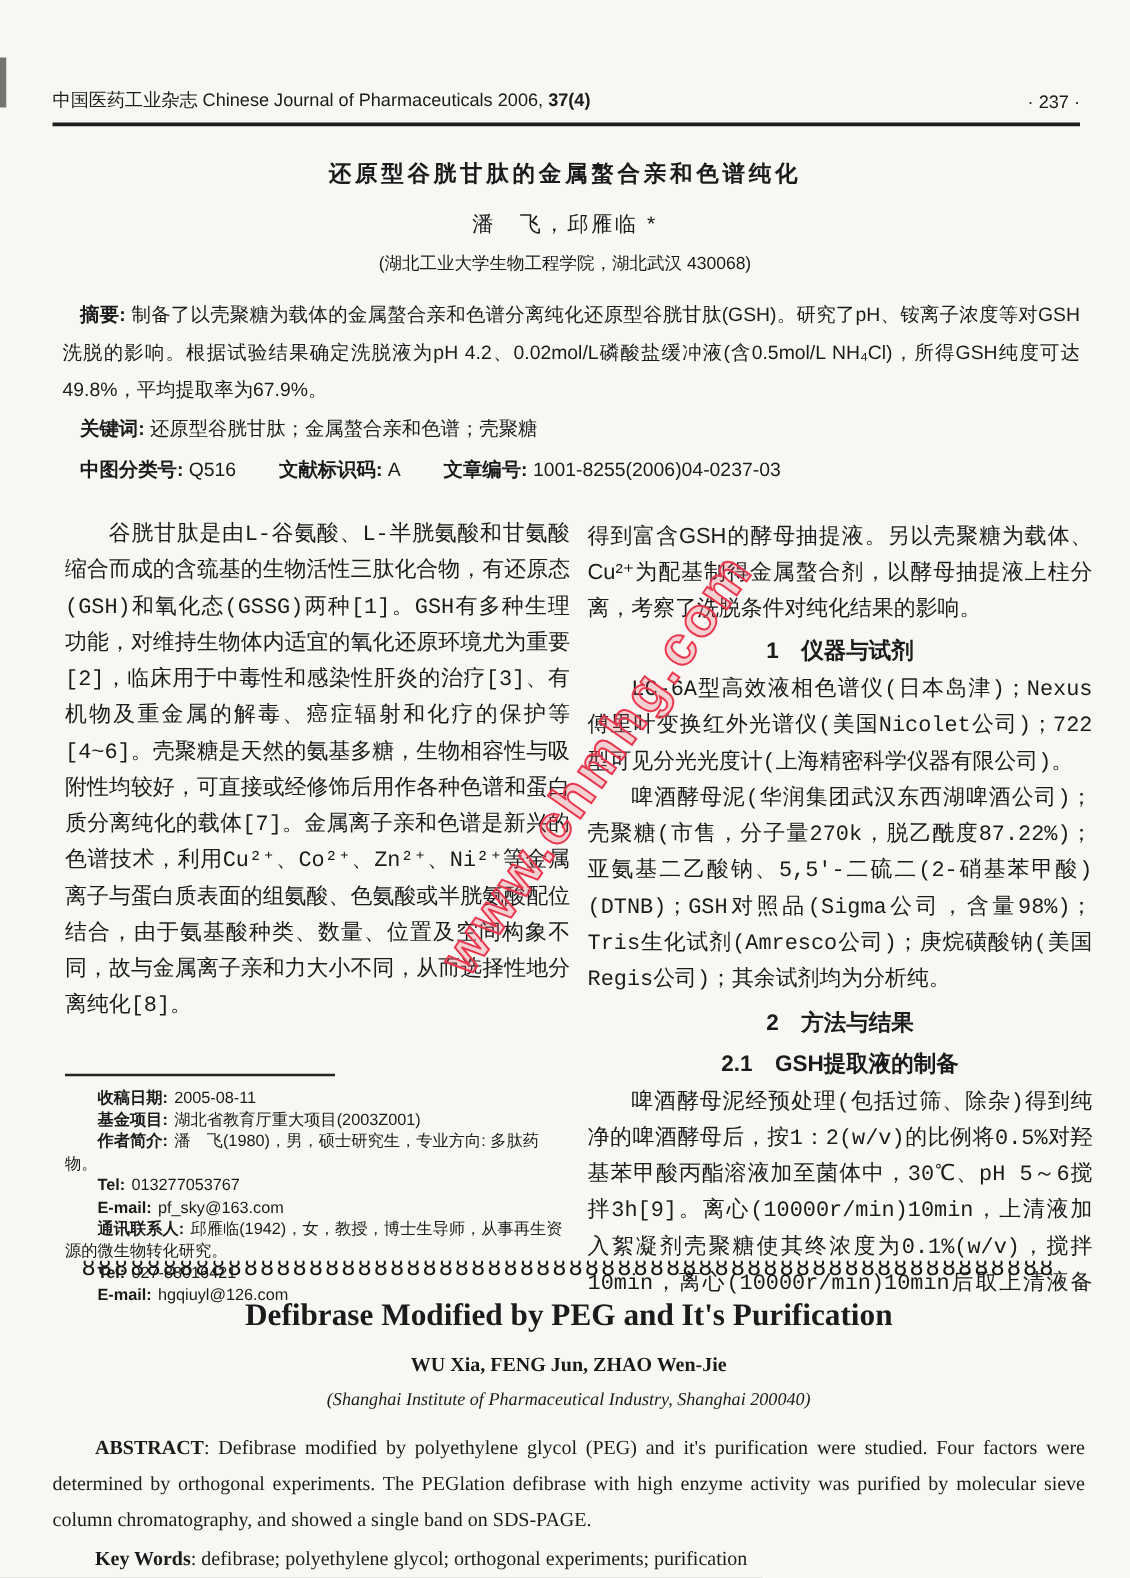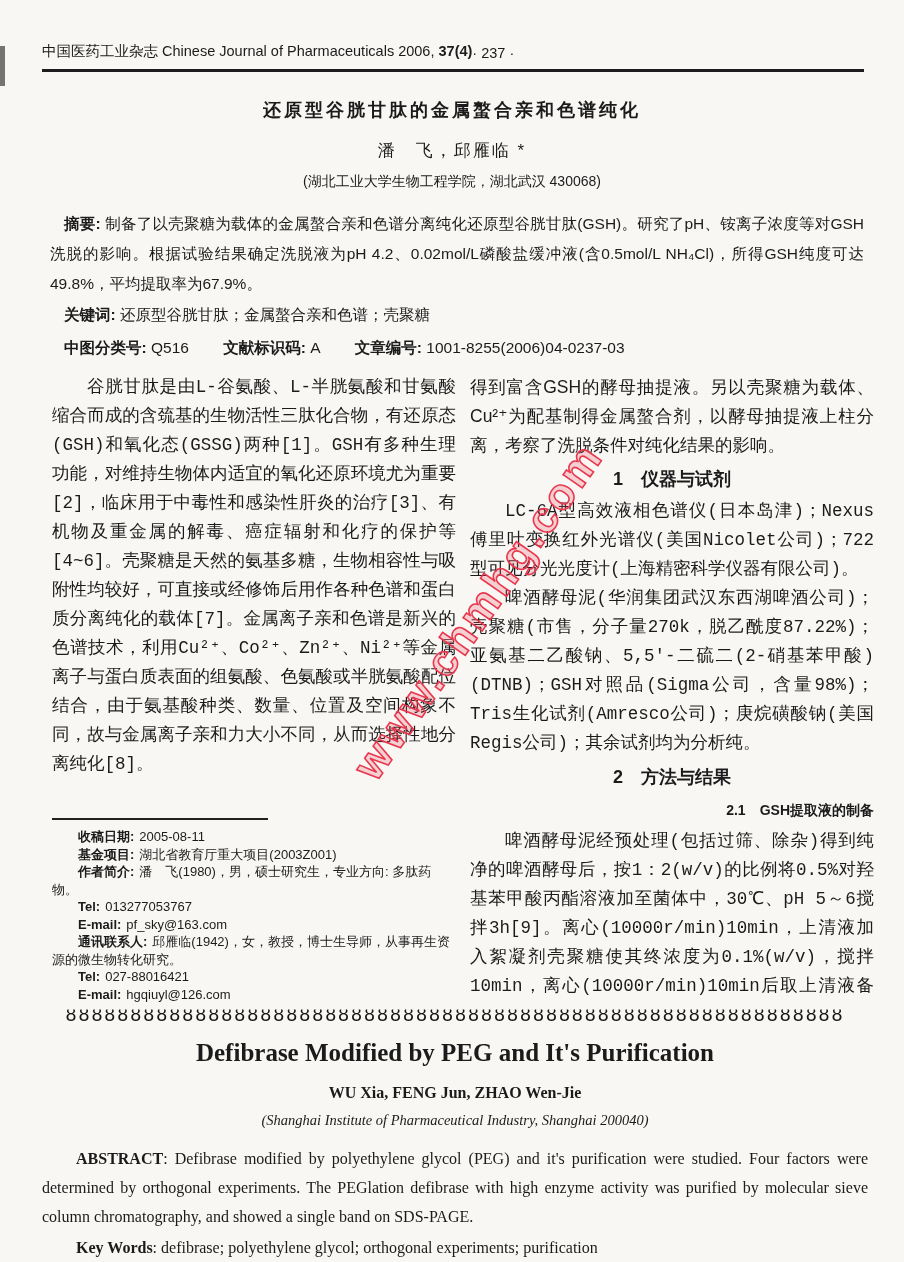--- a/index.html
+++ b/index.html
@@ -3,44 +3,44 @@
 <meta charset="utf-8">
 <style>
   * { box-sizing: border-box; }
   html,body { margin:0; padding:0; background:#d9d9d6; }
   .page {
     position:relative; width:904px; height:1262px; margin:0 auto;
     background:#f8f7f4; overflow:hidden; color:#1b1b1b;
     font-family:"Liberation Sans","DejaVu Sans",sans-serif;
   }
   
-  .header { display:flex; justify-content:flex-start; align-items:flex-end;
-            padding:42px 40px 8px 42px; font-size:14.5px; }
+  .header { display:flex; justify-content:space-between; align-items:flex-end;
+            padding:42px 40px 8px 42px; font-size:14.5px;margin-top:29px; }
   .header b { font-weight:bold; }
   .header-rule { margin:0 40px 0 42px; border-top:3px solid #1d1d1d; }
   .scan-mark { position:absolute; left:0; top:46px; width:5px; height:40px; background:#3c3c3a; opacity:.7; }
 
   
   .cn-title { text-align:center; margin:26px 20px 0; font-size:18px; font-weight:bold; letter-spacing:3px; }
   .cn-authors { text-align:center; margin-top:17px; font-size:17px; letter-spacing:2px; }
   .cn-affil { text-align:center; margin-top:11px; font-size:14px; }
 
   .abstract { margin:18px 40px 0 50px; font-size:15.5px; line-height:30px; text-align:justify; text-indent:14px; }
   .abstract b, .kw b, .clc b { font-weight:bold; }
   .kw  { margin:1px 40px 0 50px; font-size:15.5px; line-height:29px; text-indent:14px; }
-  .clc { margin:4px 40px 0 50px; font-size:15.5px; line-height:29px; text-indent:14px; }
+  .clc { margin:4px 40px 12px 50px; font-size:15.5px; line-height:29px; text-indent:14px; }
   .clc .seg { margin-right:30px; }
 
   
   .columns { display:flex; gap:14px; padding:11px 30px 0 52px; height:641px; overflow:hidden; }
   .col { width:404px; font-size:17.5px; line-height:29px; text-align:justify; }
   .col p { margin:0; }
   .indent { text-indent:2em;font-family:Liberation Mono, monospace; }
   .sec-h1 { font-size:18px; font-weight:bold; margin:5px 0 3px; text-align:center; }
-  .sec-h2 { font-size:14px; font-weight:bold; margin:4px 0 2px; text-align:right; }
+  .sec-h2 { font-size:18px; font-weight:bold; margin:4px 0 2px; text-align:center; }
   .col-left { display:flex; flex-direction:column; }
   .foot-rule { margin-top:auto; width:216px; border-top:2px solid #222; margin-bottom:8px; }
   .footnotes { font-size:13px; line-height:17.5px; text-align:left; }
   .fn { text-indent:2em; }
   .fn b { margin-right:5px; }
 
   
   .english { position:absolute; left:40px; right:34px; top:1006px;
              font-family:"Liberation Serif","DejaVu Serif",serif; }
   .ornament { white-space:nowrap; overflow:hidden; text-align:center;

